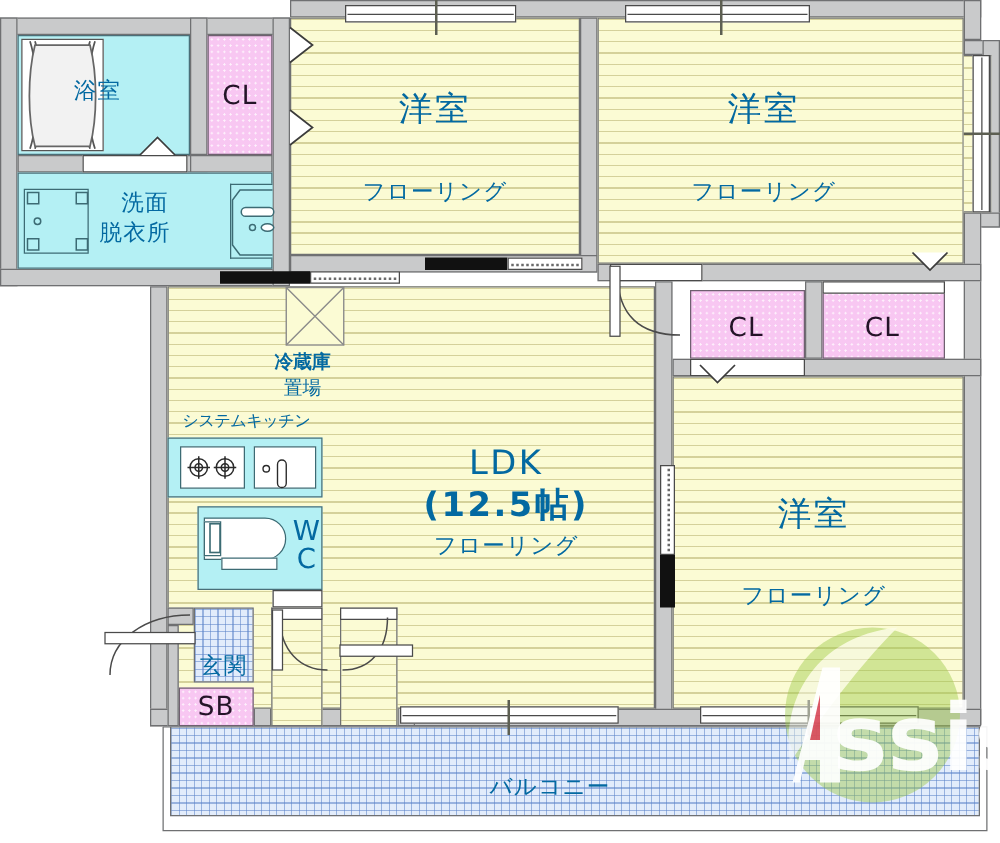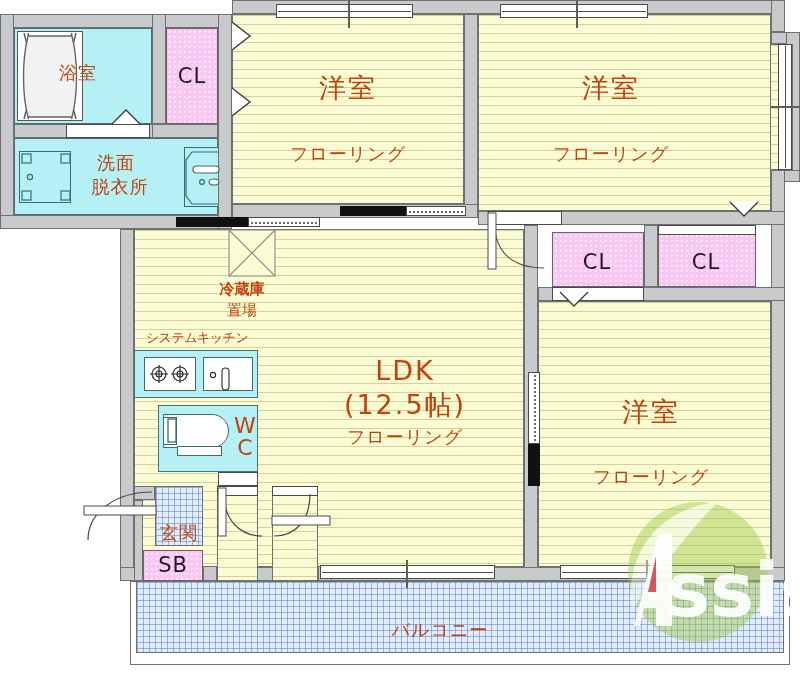--- a/index.html
+++ b/index.html
@@ -29,21 +29,21 @@
     border:1px solid #6f6070;
   }
   
   .tile{
     background-color:#e2ecfb;
     background-image:
       repeating-linear-gradient(to right, rgba(90,130,200,.55) 0 1px, rgba(0,0,0,0) 1px 6px),
       repeating-linear-gradient(to bottom, rgba(90,130,200,.55) 0 1px, rgba(0,0,0,0) 1px 6px);
     border:1px solid #6f7072;
   }
-  .lbl{position:absolute;color:#c2410c;text-align:center;line-height:1.22;white-space:nowrap;}
+  .lbl{position:absolute;color:#0369a1;text-align:center;line-height:1.22;white-space:nowrap;}
   .big{font-size:27px;letter-spacing:2px;}
   .mid{font-size:18px;letter-spacing:1px;}
   .sml{font-size:15px;letter-spacing:0px;}
   .tiny{font-size:13px;letter-spacing:-.5px;}
   .cl-lbl{font-size:21px;letter-spacing:1px;color:#241428;}
   .wc-lbl{font-size:22px;line-height:1.0;letter-spacing:0;}
 
   
   .win{position:absolute;background:#ffffff;border:1px solid #4a4a4a;box-sizing:border-box;}
   .win.h::after{content:"";position:absolute;left:1px;right:1px;top:50%;height:1px;background:#4a4a4a;}
@@ -257,34 +257,34 @@
       <path d="M560 292 L574 306 L588 292" stroke="#3c3c3c" fill="#ffffff"></path>
       <path d="M730 202 L744 216 L758 202" stroke="#3c3c3c" fill="#ffffff"></path>
     </g>
   </svg>
 
   <div class="lbl mid" style="left:78px;top:62px;transform:translateX(-50%);">浴室</div>
 
   <div class="lbl cl-lbl" style="left:192px;top:64px;transform:translateX(-50%);">CL</div>
 
   <div class="lbl mid" style="left:116px;top:152px;transform:translateX(-50%);">洗面</div>
-  <div class="lbl mid" style="left:120px;top:176px;transform:translateX(-50%);">脱衣所</div>
+  <div class="lbl mid" style="left:108px;top:176px;transform:translateX(-50%);">脱衣所</div>
 
   <div class="lbl big" style="left:348px;top:72px;transform:translateX(-50%);">洋室</div>
   <div class="lbl mid" style="left:348px;top:143px;transform:translateX(-50%);">フローリング</div>
 
   <div class="lbl big" style="left:611px;top:72px;transform:translateX(-50%);">洋室</div>
   <div class="lbl mid" style="left:611px;top:143px;transform:translateX(-50%);">フローリング</div>
 
   <div class="lbl sml" style="left:242px;top:280px;transform:translateX(-50%);font-weight:bold;">冷蔵庫</div>
   <div class="lbl sml" style="left:242px;top:301px;transform:translateX(-50%);">置場</div>
   <div class="lbl tiny" style="left:197px;top:330px;transform:translateX(-50%);">システムキッチン</div>
 
   <div class="lbl big" style="left:405px;top:355px;transform:translateX(-50%);">LDK</div>
-  <div class="lbl big" style="left:405px;top:389px;transform:translateX(-50%);">(12.5帖)</div>
+  <div class="lbl big" style="left:405px;top:389px;transform:translateX(-50%);font-weight:bold;">(12.5帖)</div>
   <div class="lbl mid" style="left:405px;top:426px;transform:translateX(-50%);">フローリング</div>
 
   <div class="lbl wc-lbl" style="left:245px;top:415px;transform:translateX(-50%);">W</div>
   <div class="lbl wc-lbl" style="left:245px;top:437px;transform:translateX(-50%);">C</div>
 
   <div class="lbl cl-lbl" style="left:597px;top:250px;transform:translateX(-50%);">CL</div>
   <div class="lbl cl-lbl" style="left:706px;top:250px;transform:translateX(-50%);">CL</div>
 
   <div class="lbl big" style="left:651px;top:396px;transform:translateX(-50%);">洋室</div>
   <div class="lbl mid" style="left:651px;top:466px;transform:translateX(-50%);">フローリング</div>

